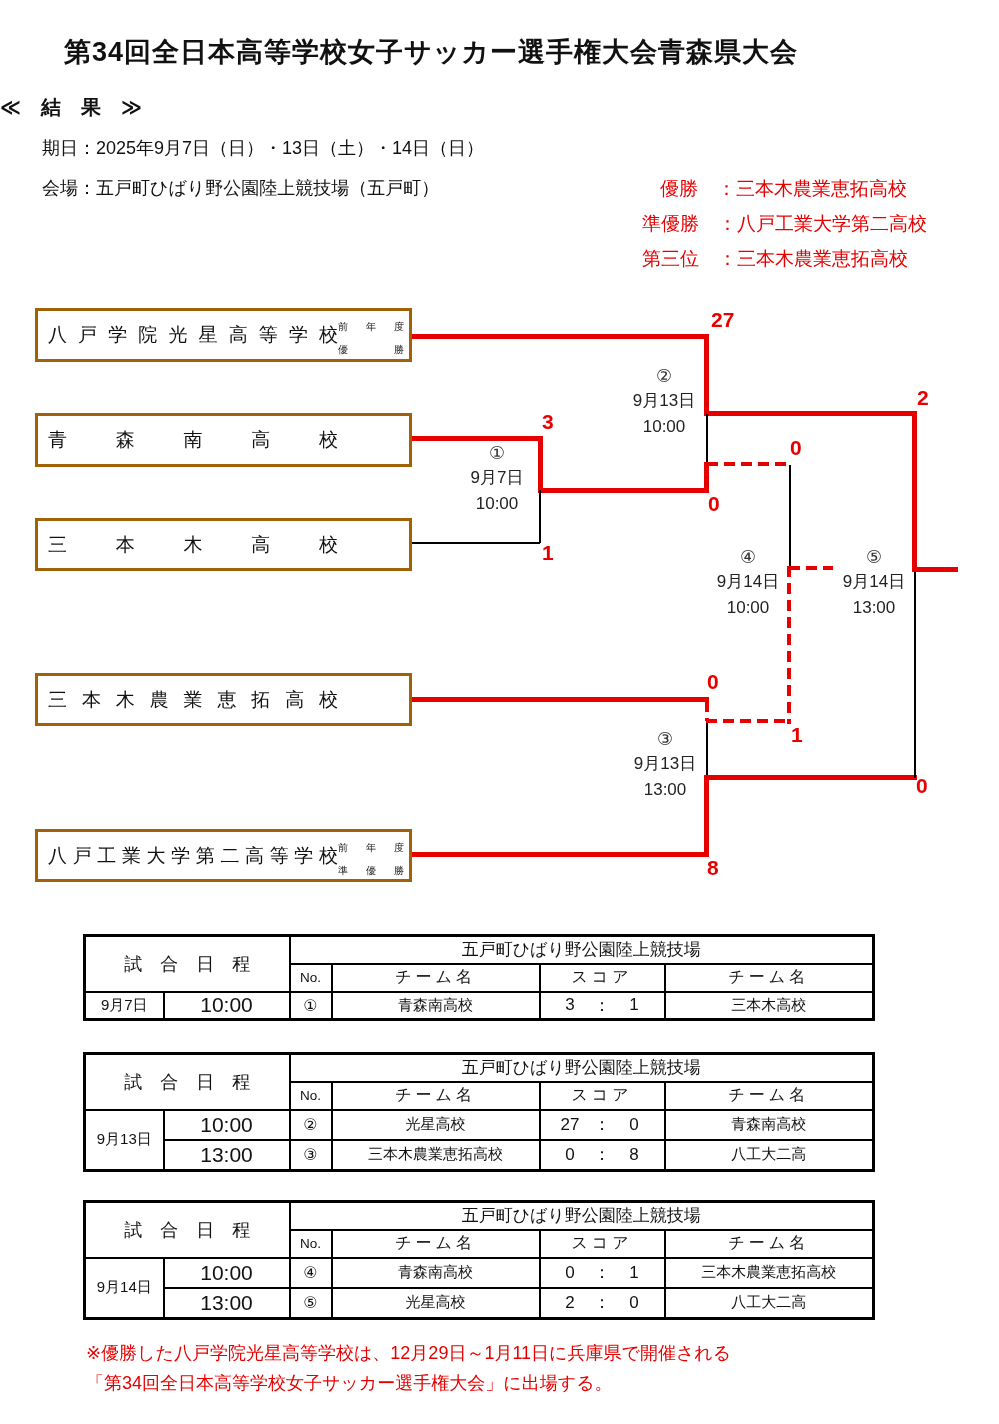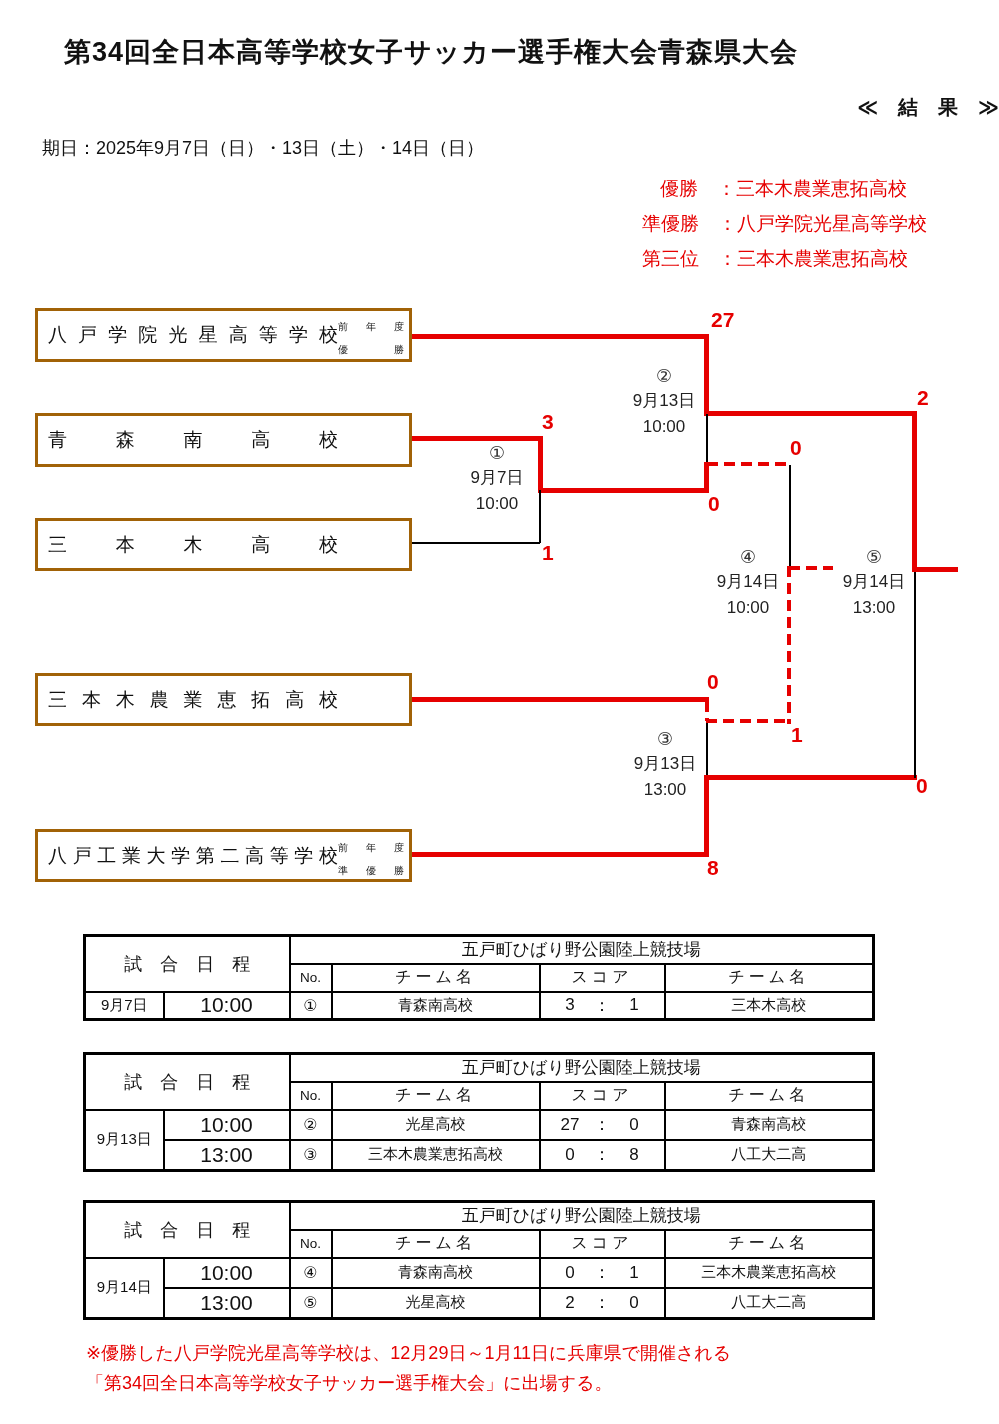--- a/index.html
+++ b/index.html
@@ -2,21 +2,21 @@
 <html><head>
 <meta charset="utf-8">
 <style>
   :root{ --red:#e60000; --ink:#111; }
   html,body{margin:0;padding:0;background:#fff;}
   body{font-family:"Liberation Sans","DejaVu Sans",sans-serif;}
   .sheet{position:relative;width:999px;height:1424px;background:#fff;overflow:hidden;}
 
   .title{position:absolute;left:0;top:34px;width:862px;text-align:center;
          font-size:27px;font-weight:bold;color:var(--ink);letter-spacing:1px;}
-  .subtitle{position:absolute;left:0;top:94px;width:999px;text-align:right;
+  .subtitle{position:absolute;left:0;top:94px;width:999px;text-align:left;
          font-size:20px;font-weight:bold;color:var(--ink);}
   .meta{position:absolute;left:42px;font-size:18px;color:var(--ink);}
   .result-line{position:absolute;font-size:19px;color:var(--red);}
 
   
   .tbox{position:absolute;left:35px;width:377px;height:54px;border:3px solid #a16207;
         box-sizing:border-box;background:#fff;display:flex;align-items:center;}
   .tname{margin-left:10px;width:290px;font-size:19px;color:var(--ink);
          text-align:justify;text-align-last:justify;word-break:keep-all;white-space:nowrap;}
   .tnote{position:absolute;right:5px;top:4px;width:66px;font-size:10px;line-height:23px;
@@ -53,22 +53,23 @@
   .footer-line{position:absolute;left:86px;font-size:18px;color:var(--red);}
 </style>
 </head>
 <body>
 
 <div class="sheet">
 
   <div class="title">第34回全日本高等学校女子サッカー選手権大会青森県大会</div>
   <div class="subtitle">≪　結　果　≫</div>
   <div class="meta" style="top:136px;">期日：2025年9月7日（日）・13日（土）・14日（日）</div>
+  <div class="meta" style="top:176px;">会場：五戸町ひばり野公園陸上競技場（五戸町）</div>
   <div class="result-line" style="left:660px;top:176px;">優勝　：三本木農業恵拓高校</div>
-  <div class="result-line" style="left:642px;top:211px;">準優勝　：八戸学院光星高等学校</div>
+  <div class="result-line" style="left:642px;top:211px;">準優勝　：八戸工業大学第二高校</div>
   <div class="result-line" style="left:642px;top:246px;font-family:Liberation Mono, monospace;">第三位　：三本木農業恵拓高校</div>
 
   <div>
 
     <div class="tbox" style="top:308px;">
       <div class="tname">八戸学院光星高等学校</div>
       <div class="tnote">
         <div>前年度</div>
         <div>優勝</div>
       </div>

